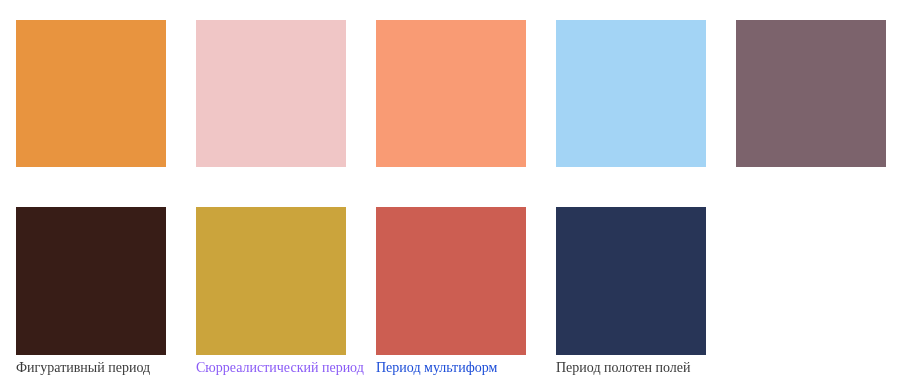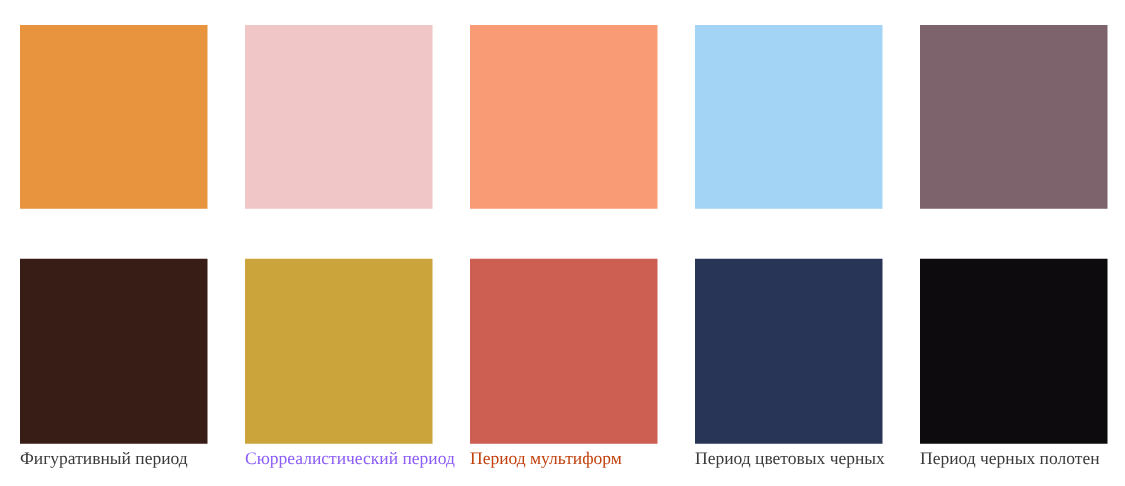--- a/index.html
+++ b/index.html
@@ -83,25 +83,21 @@
     <div class="swatch-cell row-bottom">
       <div class="swatch-chip" style="background-color:#381D17;"></div>
       <div class="swatch-label" style="color: rgb(58, 58, 58);">Фигуративный период</div>
     </div>
     <div class="swatch-cell row-bottom">
       <div class="swatch-chip" style="background-color:#CBA43C;"></div>
       <div class="swatch-label" style="color: #8b5cf6;">Сюрреалистический период</div>
     </div>
     <div class="swatch-cell row-bottom">
       <div class="swatch-chip" style="background-color:#CC5E52;"></div>
-      <div class="swatch-label" style="color: #c2410c;">Период мультиформ</div>
+      <div class="swatch-label" style="color: #1d4ed8;">Период мультиформ</div>
     </div>
     <div class="swatch-cell row-bottom">
       <div class="swatch-chip" style="background-color:#283557;"></div>
-      <div class="swatch-label" style="color: rgb(58, 58, 58);">Период цветовых черных</div>
-    </div>
-    <div class="swatch-cell row-bottom">
-      <div class="swatch-chip" style="background-color:#0D0B0D;"></div>
-      <div class="swatch-label" style="color: rgb(58, 58, 58);">Период черных полотен</div>
+      <div class="swatch-label" style="color: rgb(58, 58, 58);">Период полотен полей</div>
     </div>
 
   </div>
 </div>
 
 </body></html>

